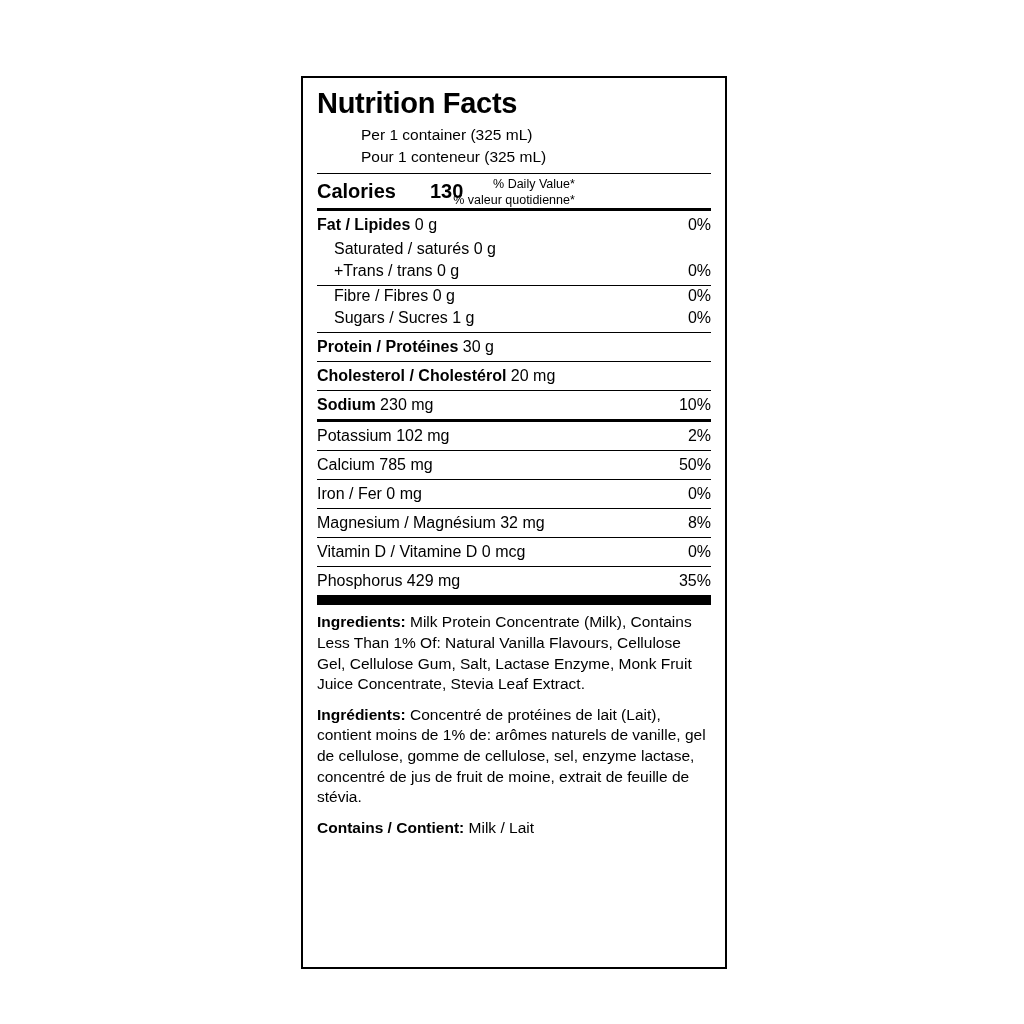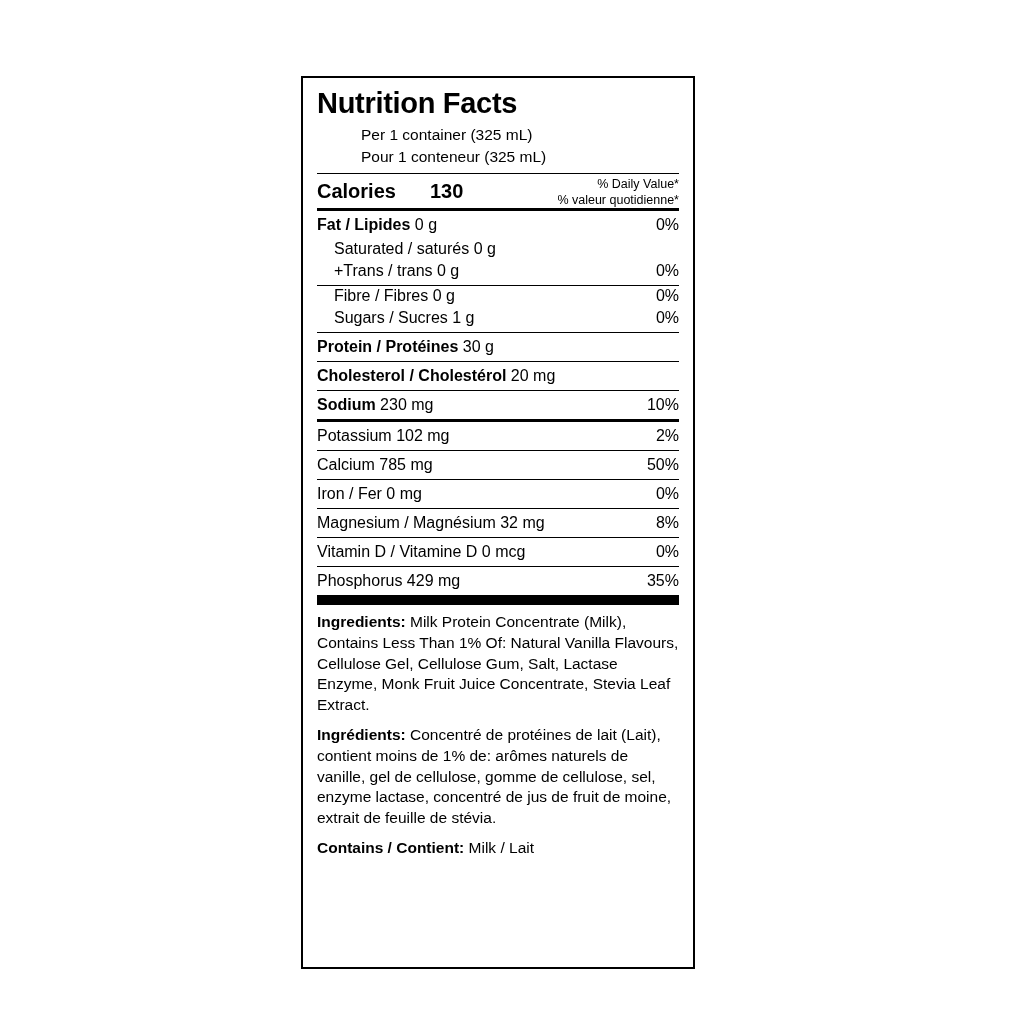--- a/index.html
+++ b/index.html
@@ -9,21 +9,21 @@
     height: 1024px;
     background: #ffffff;
     font-family: "Liberation Sans", sans-serif;
     color: #000000;
   }
 
   #panel {
     position: absolute;
     left: 301px;
     top: 76px;
-    width: 394px;
+    width: 426px;
     height: 893px;
     border: 2px solid #000;
     box-sizing: border-box;
     background: #fff;
   }
 
   .inner {
     padding: 10px 14px 0 14px;
     box-sizing: border-box;
   }
@@ -48,21 +48,21 @@
     margin-top: 5px;
     margin-left: 44px;
   }
 
   .rule-thin { border-bottom: 1px solid #000; }
   .rule-med  { border-bottom: 3px solid #000; }
   .rule-thick{ border-bottom: 7px solid #000; }
 
   .dv-head {
     display: flex;
-    justify-content: flex-end;
+    justify-content: center;
     text-align: right;
     font-size: 12.5px;
     line-height: 1.25;
     padding-top: 3px;
   }
 
   .cal-row {
     display: flex;
     align-items: flex-end;
     justify-content: space-between;

